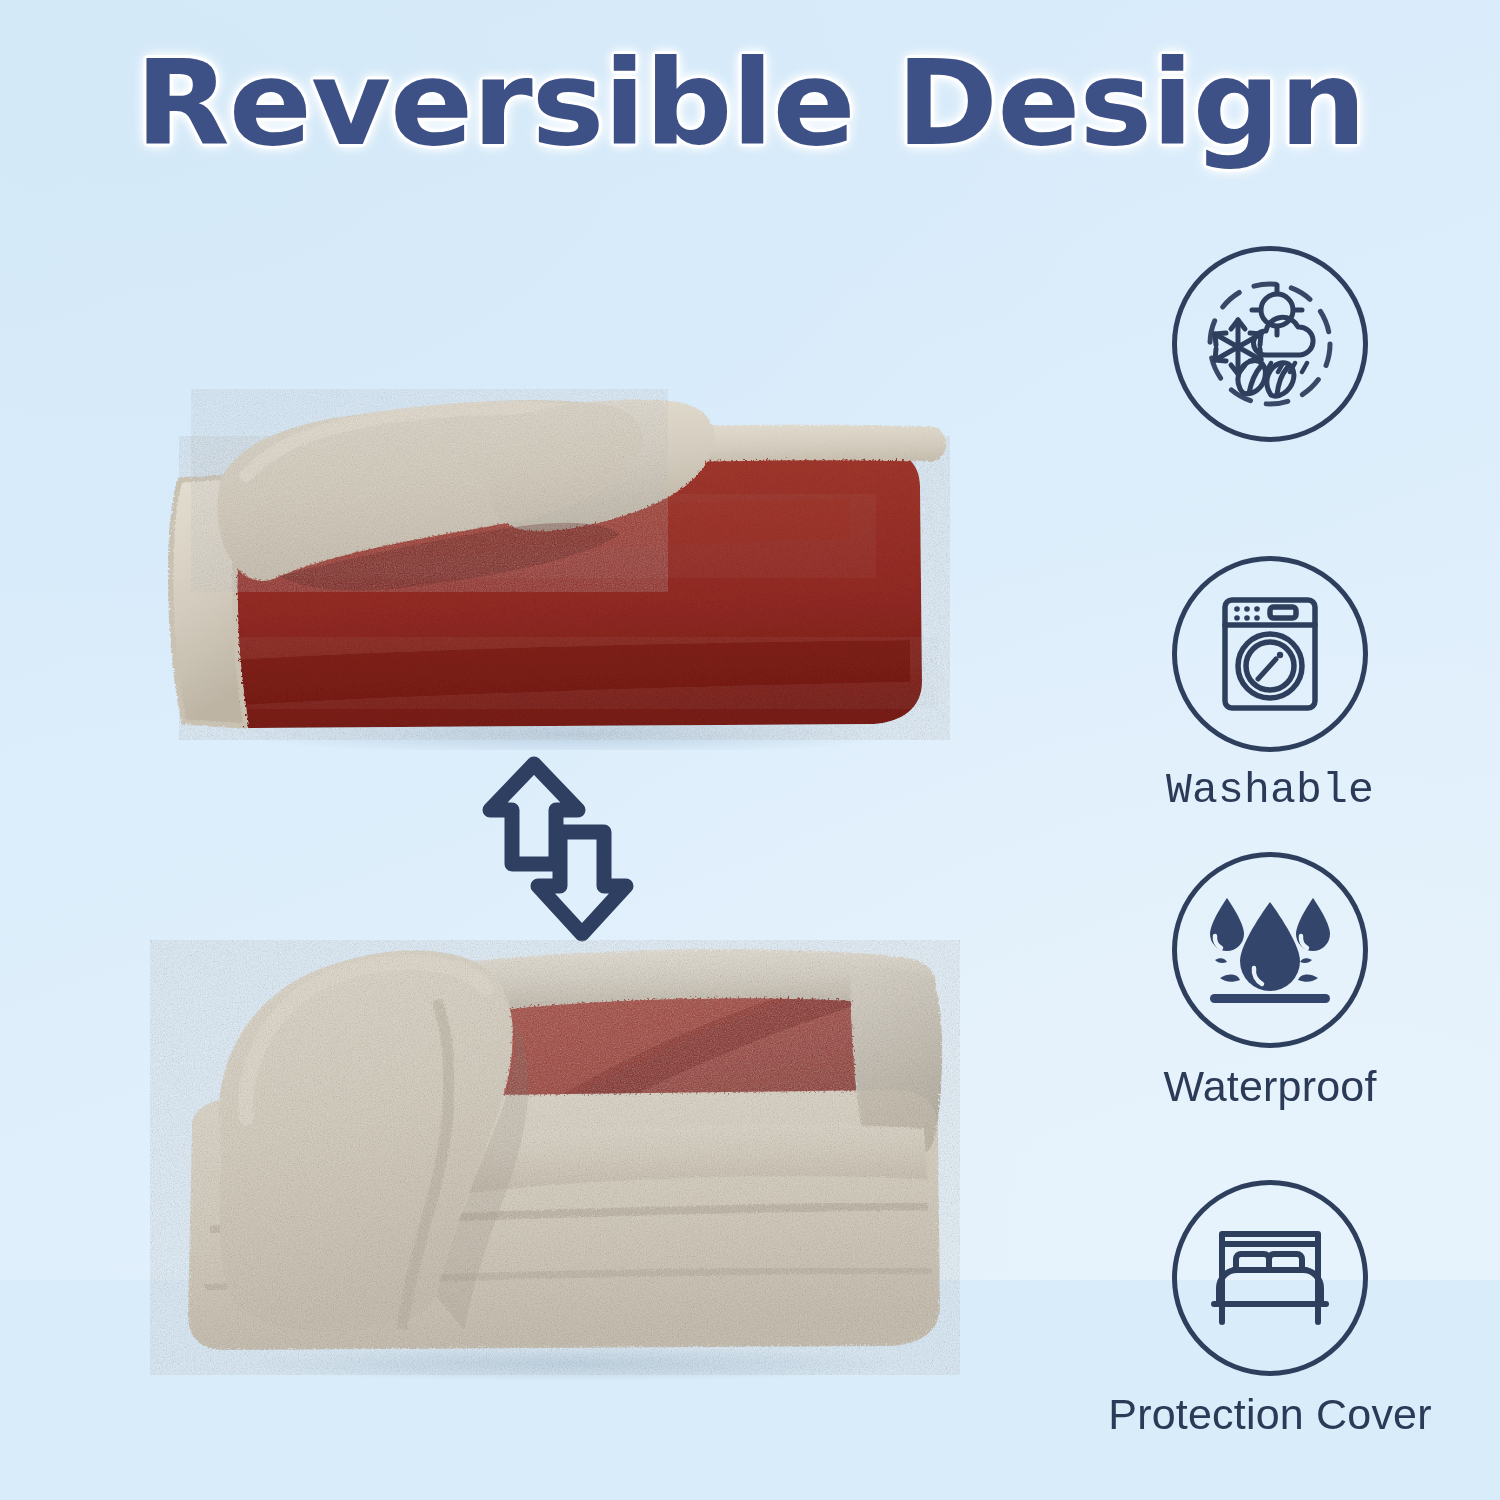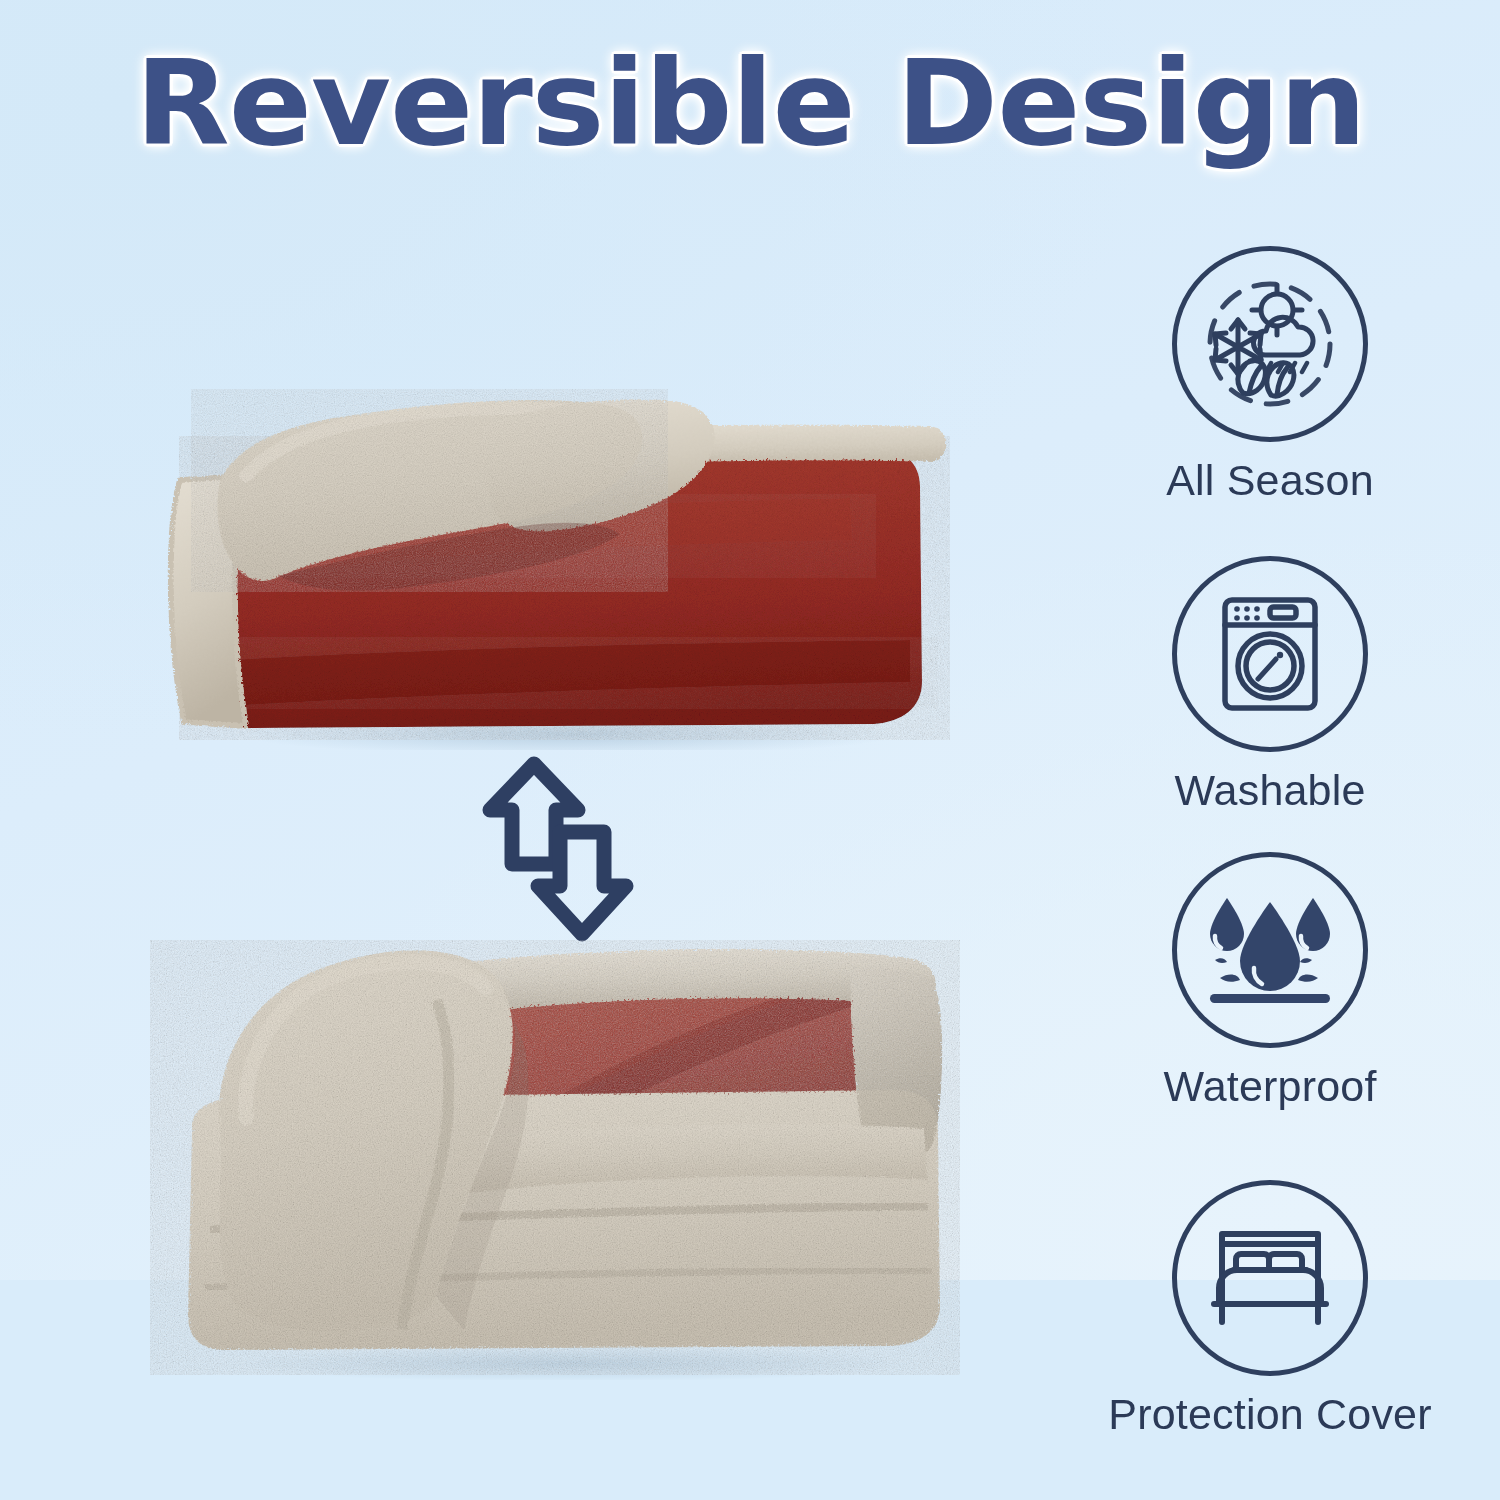--- a/index.html
+++ b/index.html
@@ -64,21 +64,21 @@
   .feature .circle svg{display:block;}
   .feature .flabel{
     margin-top:14px;
     font-size:43px;
     font-weight:400;
     color:#2b3a57;
     letter-spacing:.2px;
     white-space:nowrap;
   }
   #feature-0{top:10px;}
-  #feature-1{top:320px;}
+  #feature-1{top:320px;font-family:Liberation Mono, monospace;}
   #feature-2{top:616px;}
   #feature-3{top:944px;text-align:center;}
 </style>
 </head>
 <body>
 
 <div class="stage">
 
   <div class="title-wrap">
     <div class="title">Reversible Design</div>
@@ -282,21 +282,20 @@
           </g>
 
           <g transform="translate(62,110)">
             <path d="M-14 14 c-10 -12 -4 -28 8 -32 c10 -3 16 6 14 16 c-2 11 -12 19 -22 16 Z"></path>
             <path d="M-8 14 c2 -10 6 -20 12 -27"></path>
             <path d="M14 16 c-9 -13 -2 -29 10 -32 c10 -2 15 8 12 18 c-3 10 -14 18 -22 14 Z"></path>
             <path d="M20 16 c1 -10 4 -20 10 -27"></path>
           </g>
         </svg>
       </div>
-      <div class="flabel">All Season</div>
     </div>
 
     <div class="feature" id="feature-1">
       <div class="circle">
         <svg width="140" height="140" viewBox="0 0 140 140" fill="none" stroke="#2e3f5e" stroke-width="5.5" stroke-linecap="round" stroke-linejoin="round">
           <rect x="25" y="16" width="90" height="108" rx="7"></rect>
           <path d="M25 41 H115"></path>
 
           <g fill="#2e3f5e" stroke="none">
             <circle cx="37" cy="25" r="2.8"></circle>

